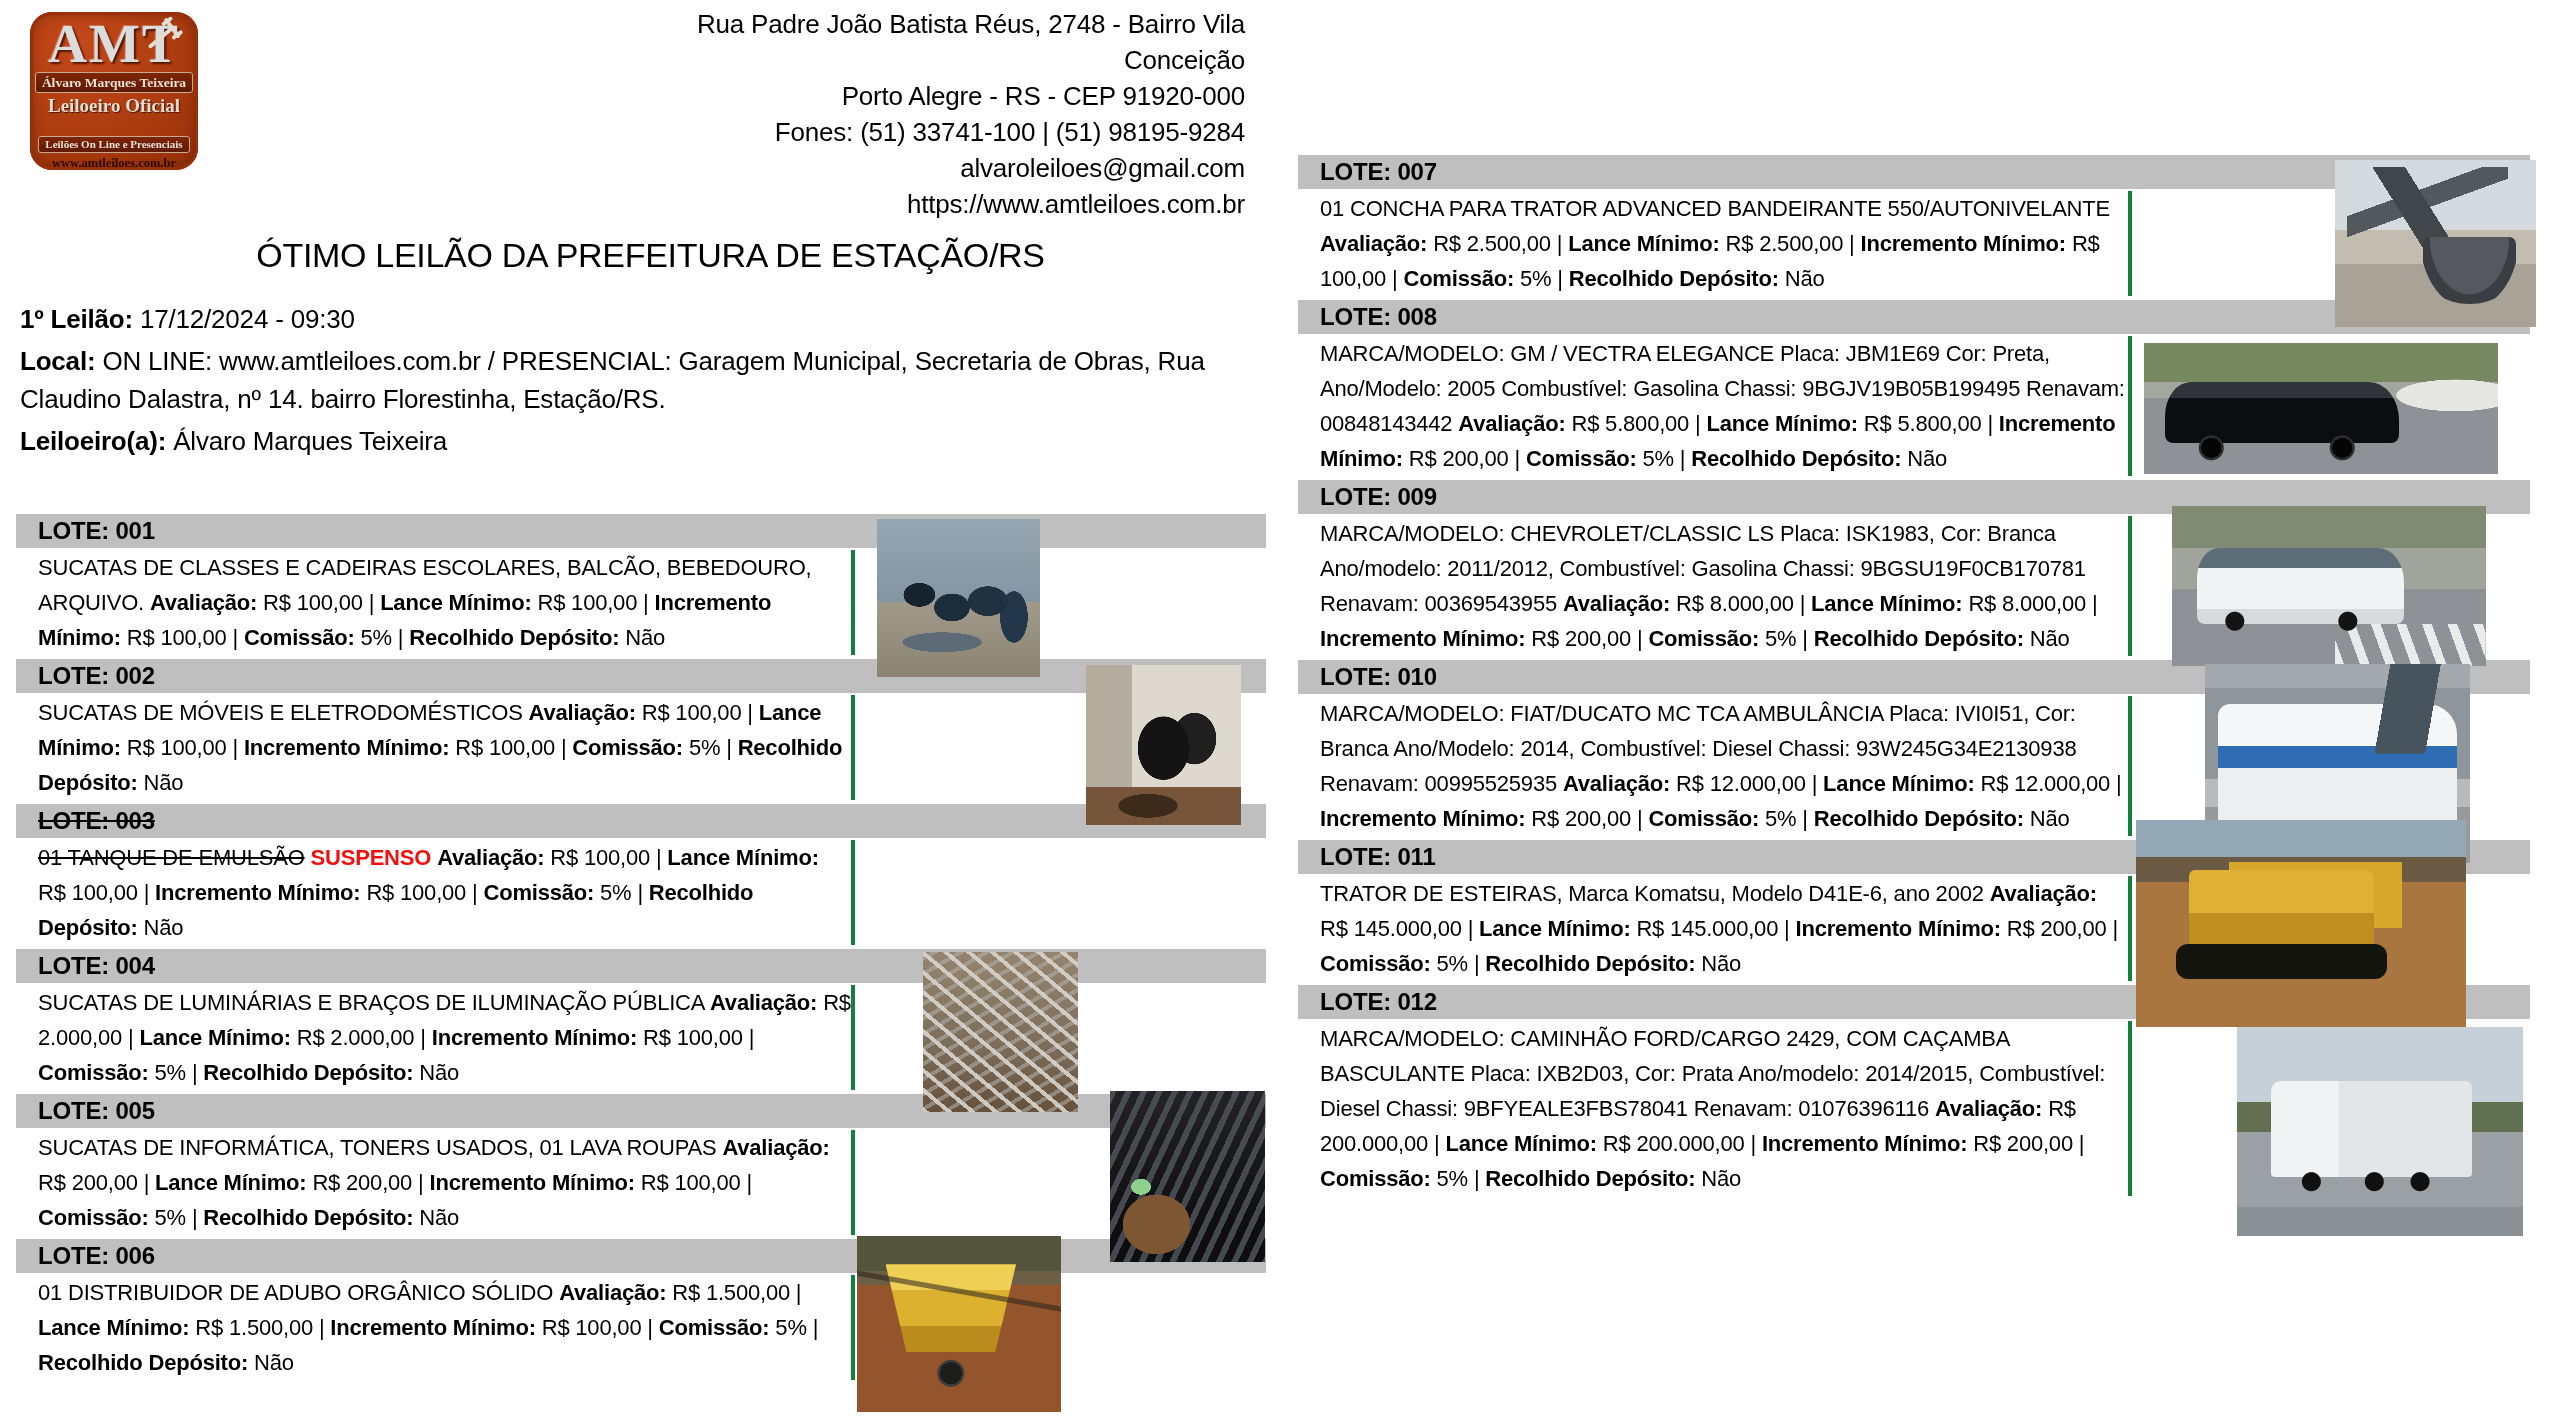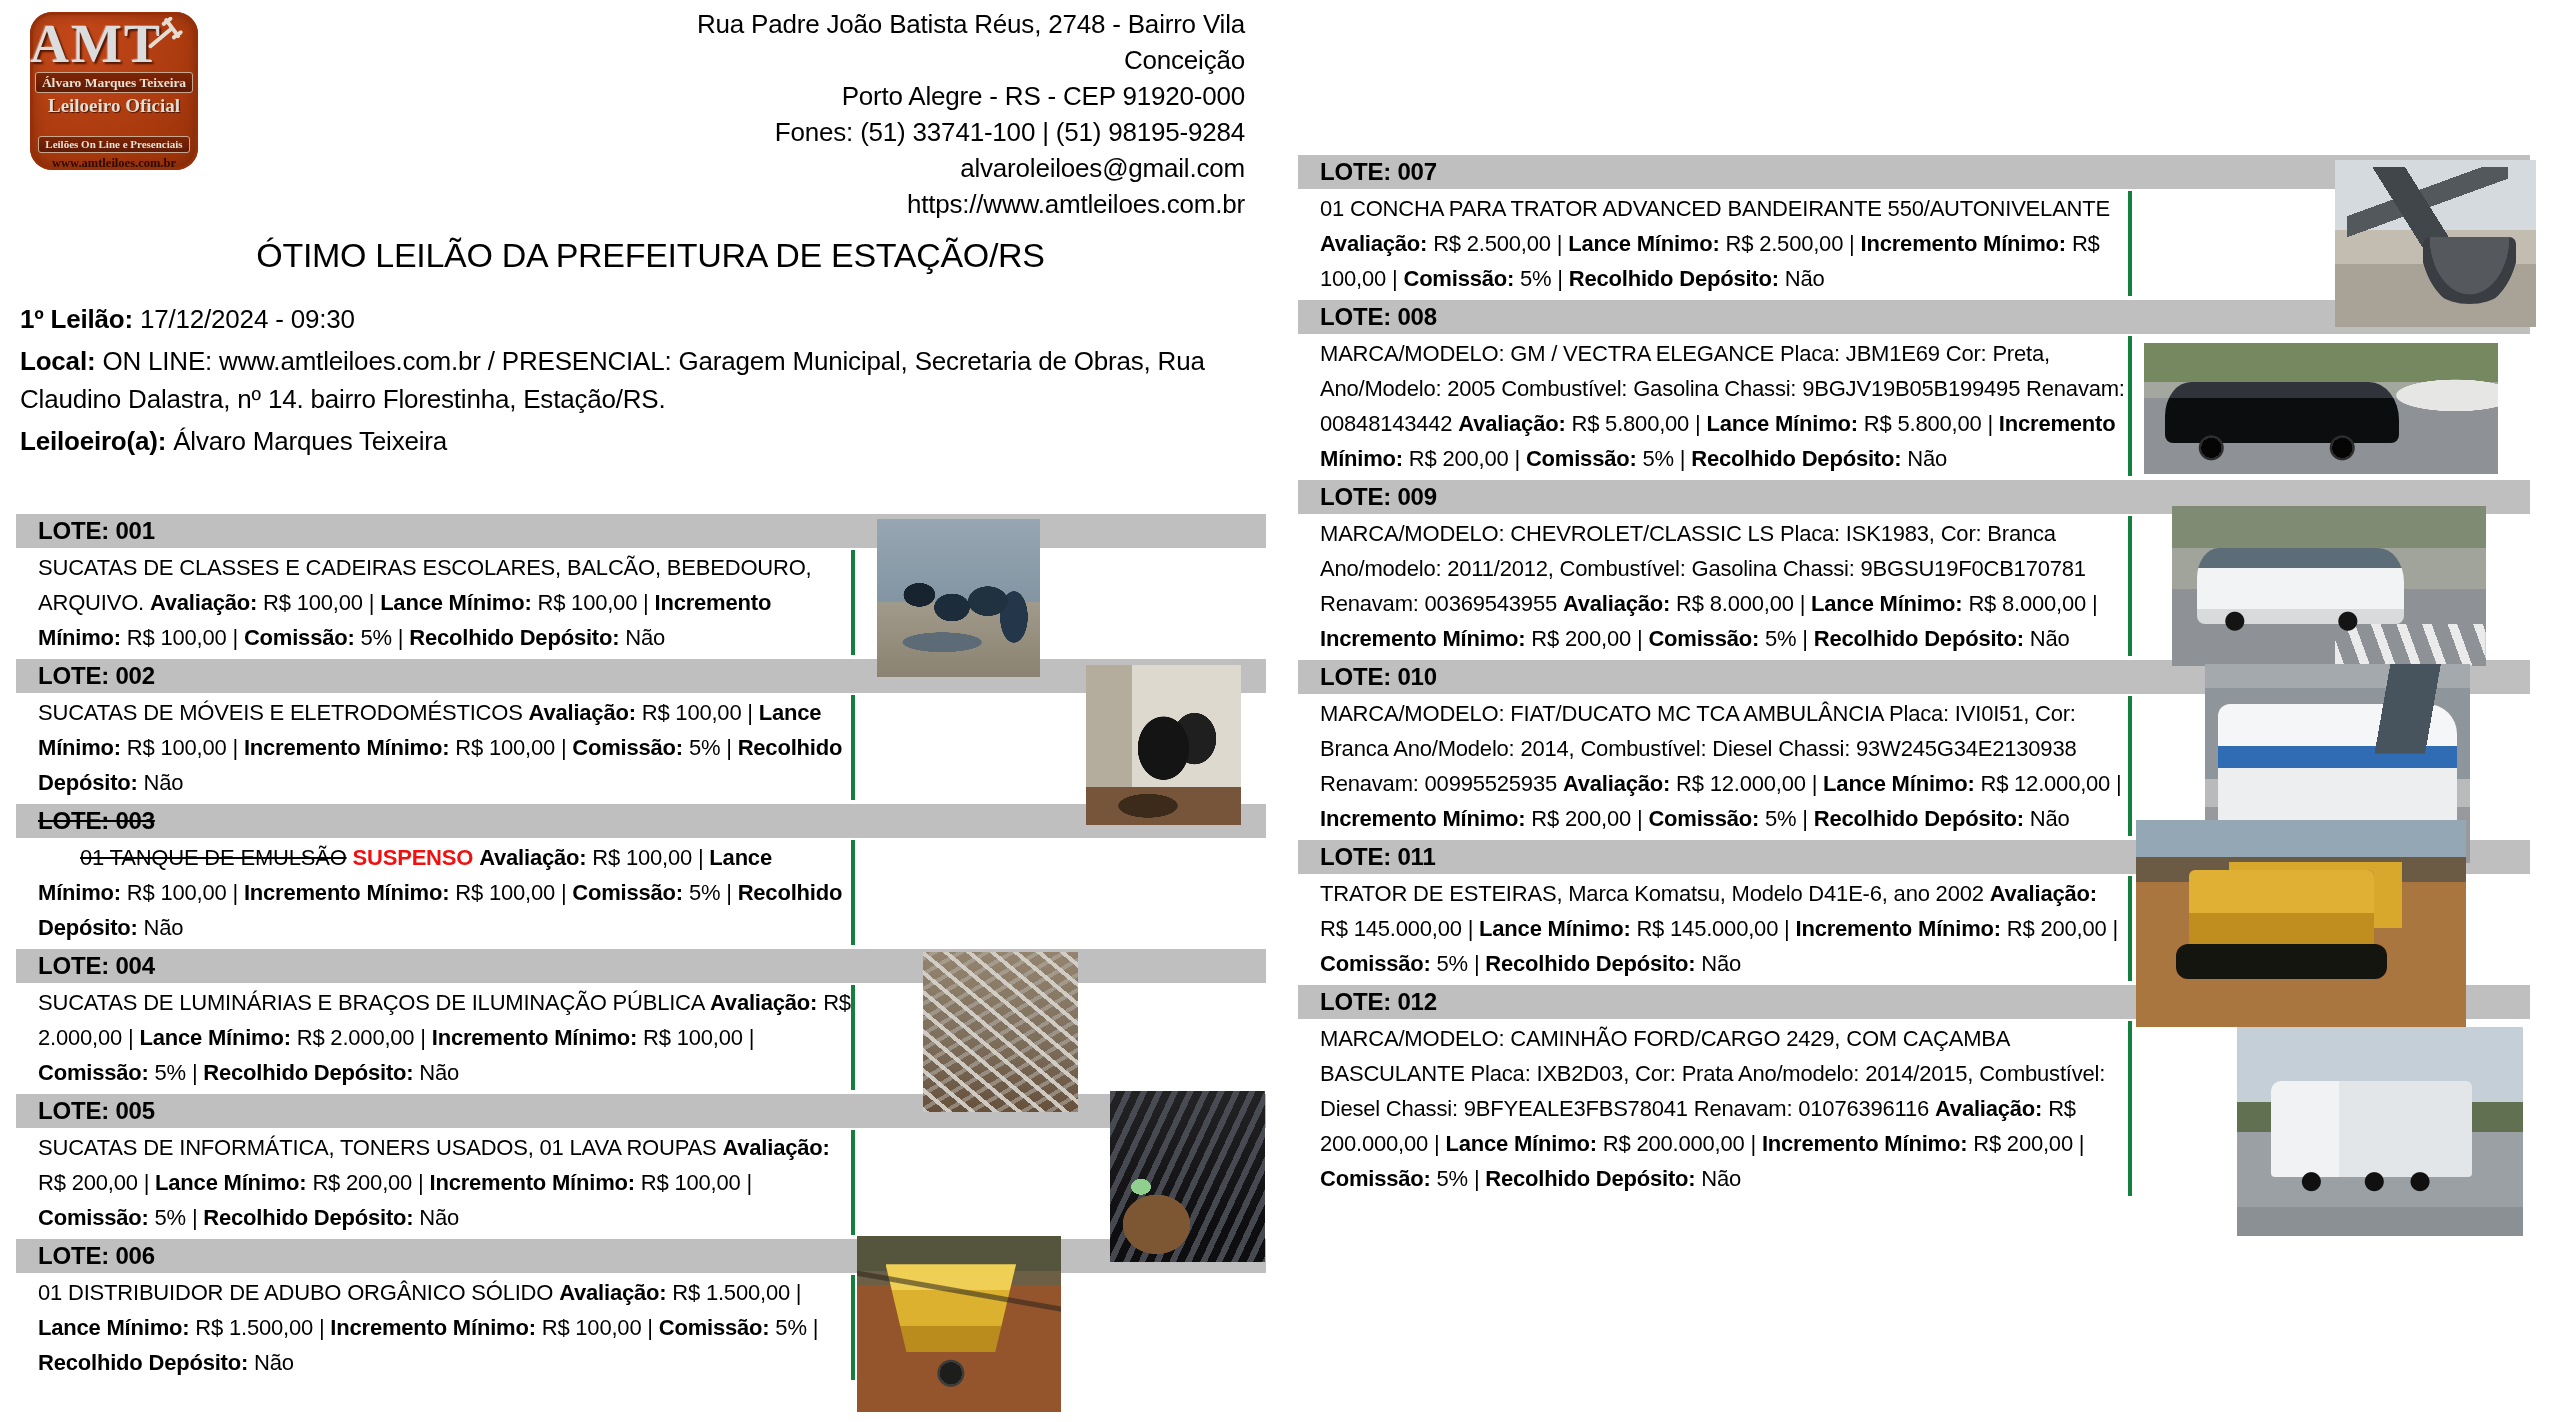--- a/index.html
+++ b/index.html
@@ -5,21 +5,21 @@
   html,body{margin:0;padding:0;background:#ffffff;}
   .page{position:relative;width:2560px;height:1422px;background:#fff;overflow:hidden;
         font-family:"Liberation Sans",sans-serif;color:#000;}
 
   
   .logo{position:absolute;left:30px;top:12px;width:168px;height:158px;border-radius:22px;
         background:radial-gradient(120% 120% at 30% 20%, #c4481a 0%, #a93a0e 55%, #8c2c07 100%);
         box-shadow:inset 0 0 0 3px #992f08, inset 0 0 14px rgba(0,0,0,.35);
         display:flex;flex-direction:column;align-items:center;padding-top:4px;box-sizing:border-box;
         font-family:"Liberation Serif",serif;}
-  .logo-top{position:relative;height:58px;width:100%;display:flex;align-items:center;justify-content:flex-start;}
+  .logo-top{position:relative;height:58px;width:100%;display:flex;align-items:center;justify-content:center;}
   .logo-amt{font-size:54px;font-weight:bold;color:#dcdcdc;letter-spacing:2px;line-height:56px;
             text-shadow:2px 2px 2px #4f1703, -1px -1px 0 rgba(255,255,255,.25);}
   .gavel{position:absolute;right:14px;top:0px;width:40px;height:40px;transform:rotate(8deg);}
   .logo-band{background:linear-gradient(180deg,#7e2506,#5f1a04);color:#e8e0d4;font-size:13.5px;line-height:19px;
              padding:0 6px;border:1px solid #c9a88f;border-radius:3px;white-space:nowrap;font-weight:bold;}
   .logo-oficial{color:#e4ddd2;font-size:19px;font-weight:bold;margin:2px 0 1px;text-shadow:1px 1px 1px #4d1503;}
   .logo-band-sm{font-size:11px;line-height:15px;margin-top:18px;}
   .logo-url{color:#2e0a01;font-size:12.5px;font-weight:bold;margin-top:3px;}
 
   
@@ -42,21 +42,21 @@
 
   .lot{position:relative;}
   .lot-bar{height:34px;background:var(--lot-bar,#bfbfbf);display:flex;align-items:center;
            padding-left:22px;font-size:24px;font-weight:bold;letter-spacing:-0.2px;}
   .lot-id.struck{text-decoration:line-through;}
   .lot-body{padding:2px 0 4px;}
   .txtcell{margin:0;width:813px;padding-left:22px;border-right:4px solid #15803d;
            font-size:22px;line-height:35px;letter-spacing:-0.2px;}
   #col-right .txtcell{width:808px;}
   .txtcell .b{font-weight:bold;}
-  .txtcell .s{text-decoration:line-through;margin-left:42px;}
+  .txtcell .s{text-decoration:line-through;}
   .txtcell .r{color:var(--suspended-red,#f01010);font-weight:bold;}
 
   
   .photo{position:absolute;z-index:3;overflow:hidden;background:#888;}
 
   .ph-001{left:861px;top:5px;width:163px;height:158px;
     background:
       radial-gradient(ellipse 16px 12px at 26% 48%, #17242f 98%, transparent),
       radial-gradient(ellipse 18px 14px at 46% 56%, #1c2c3a 98%, transparent),
       radial-gradient(ellipse 20px 15px at 68% 52%, #203140 98%, transparent),

